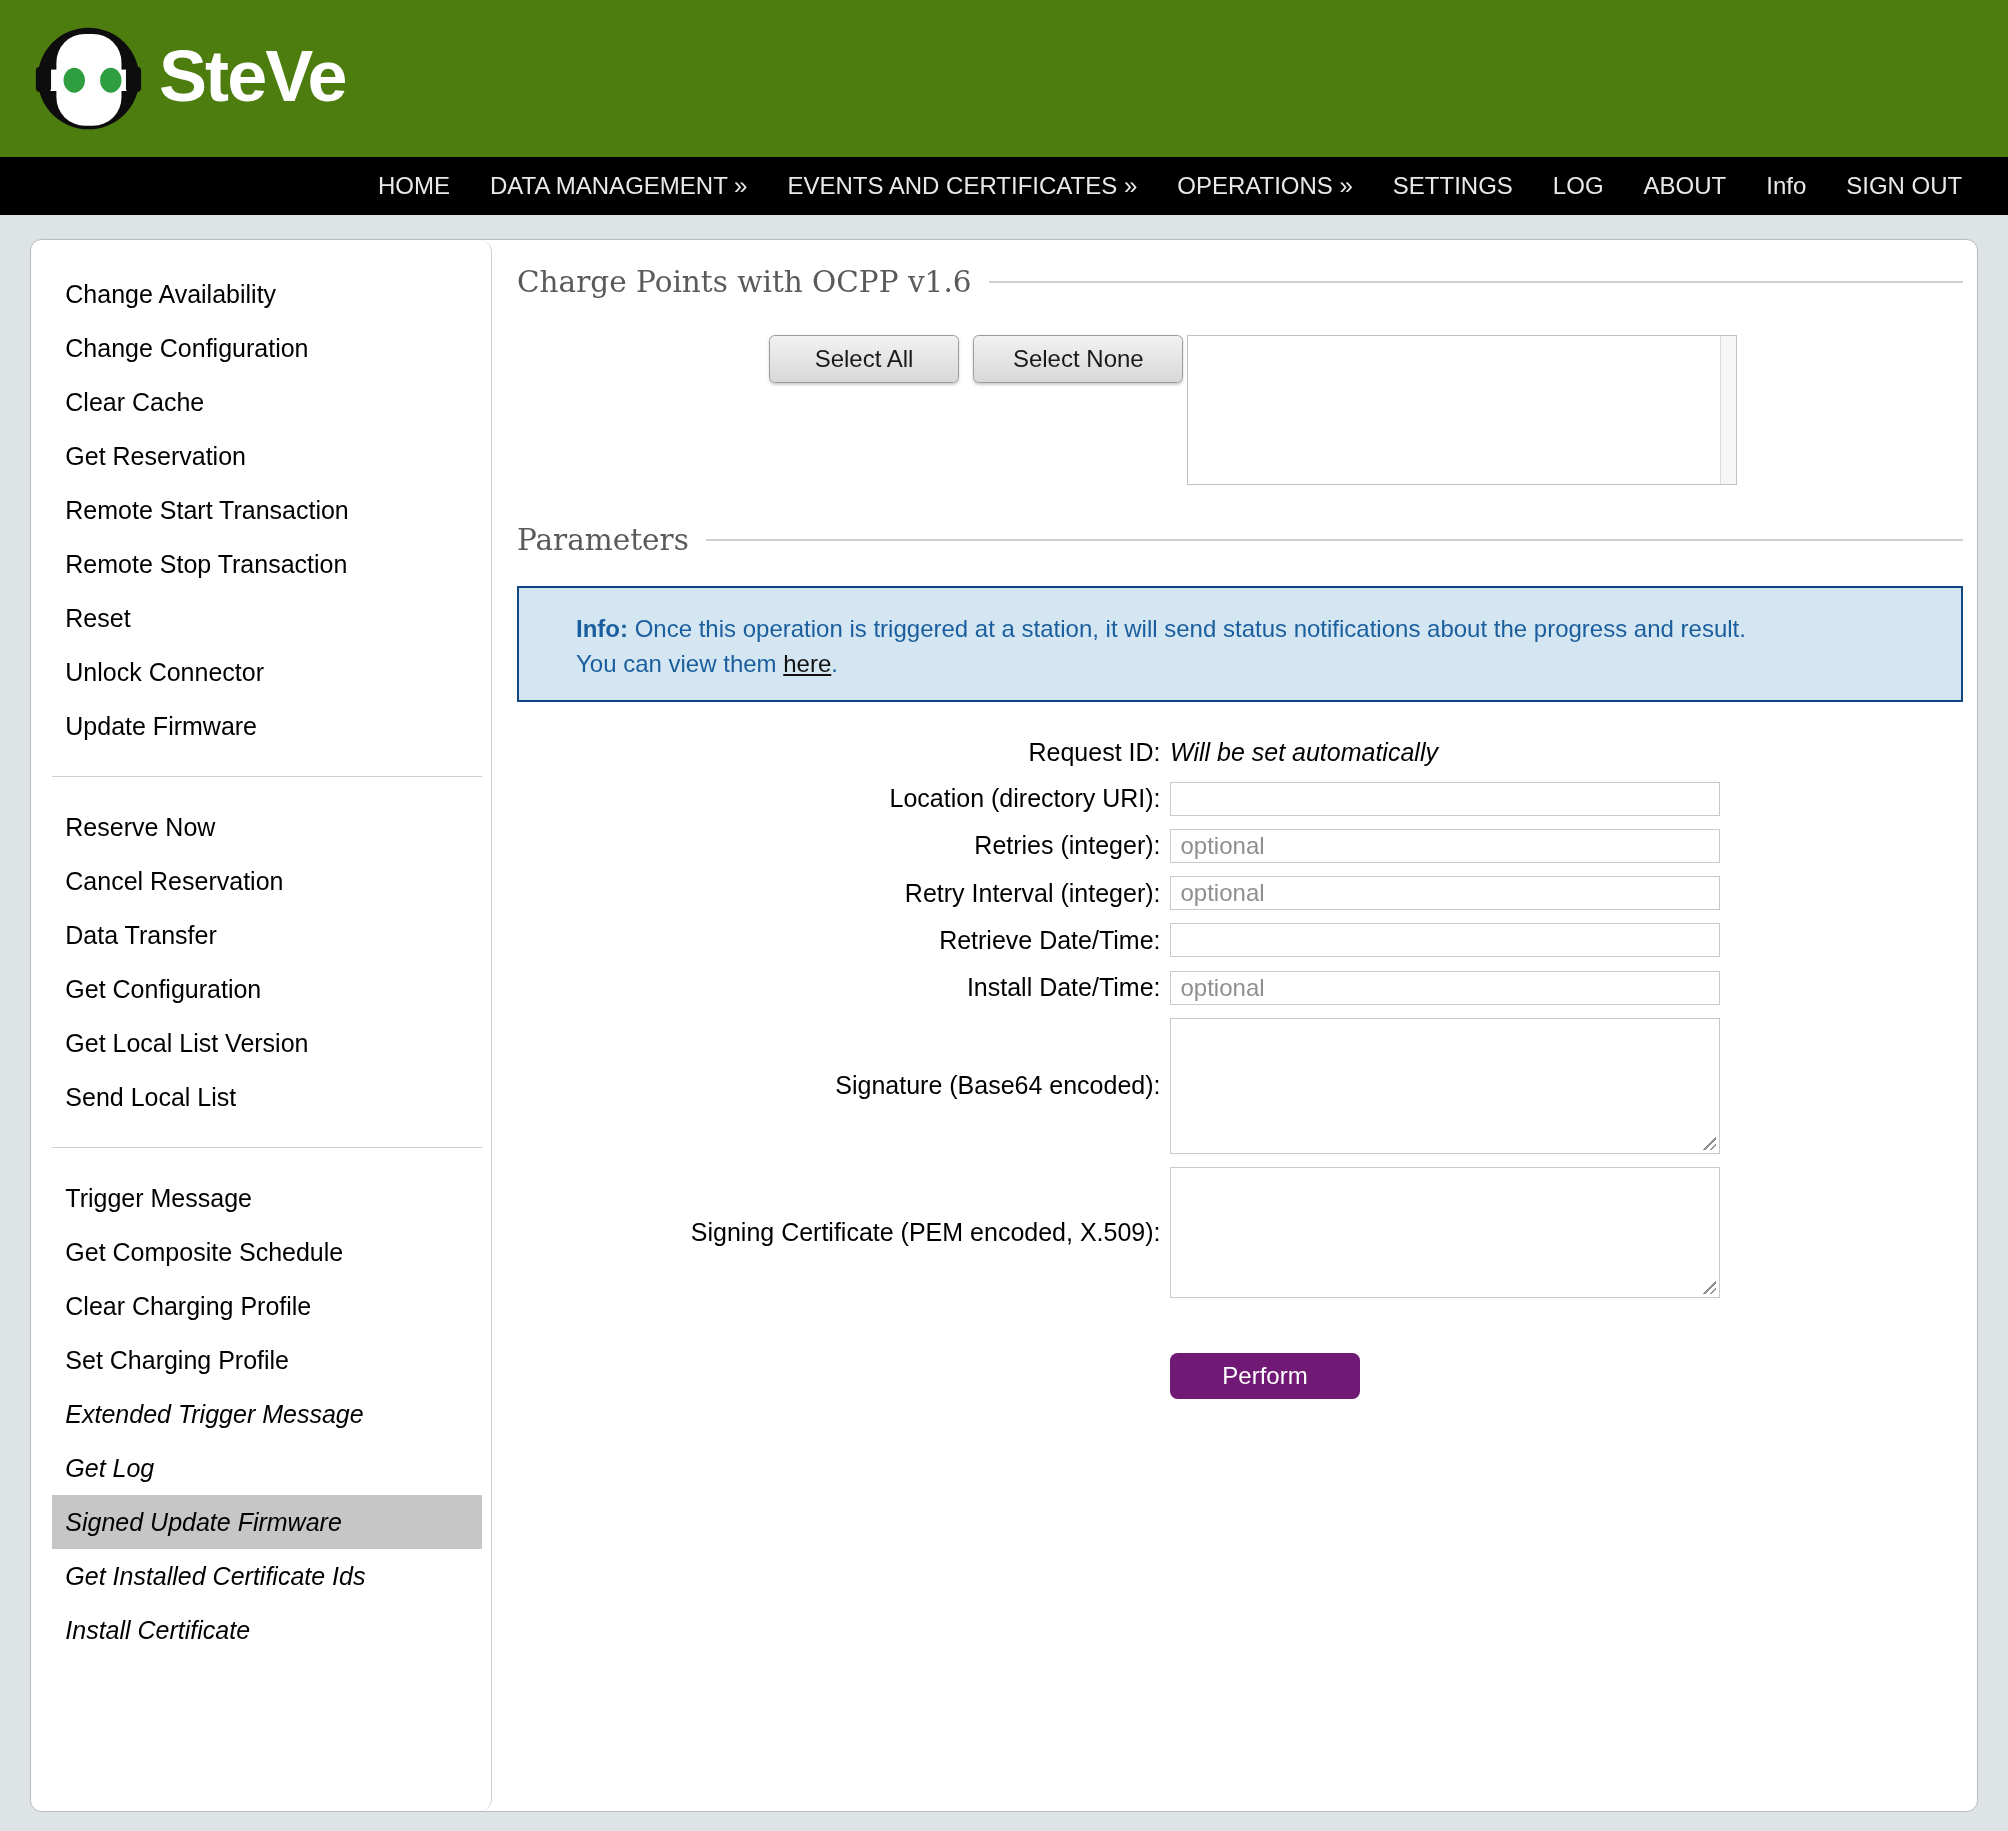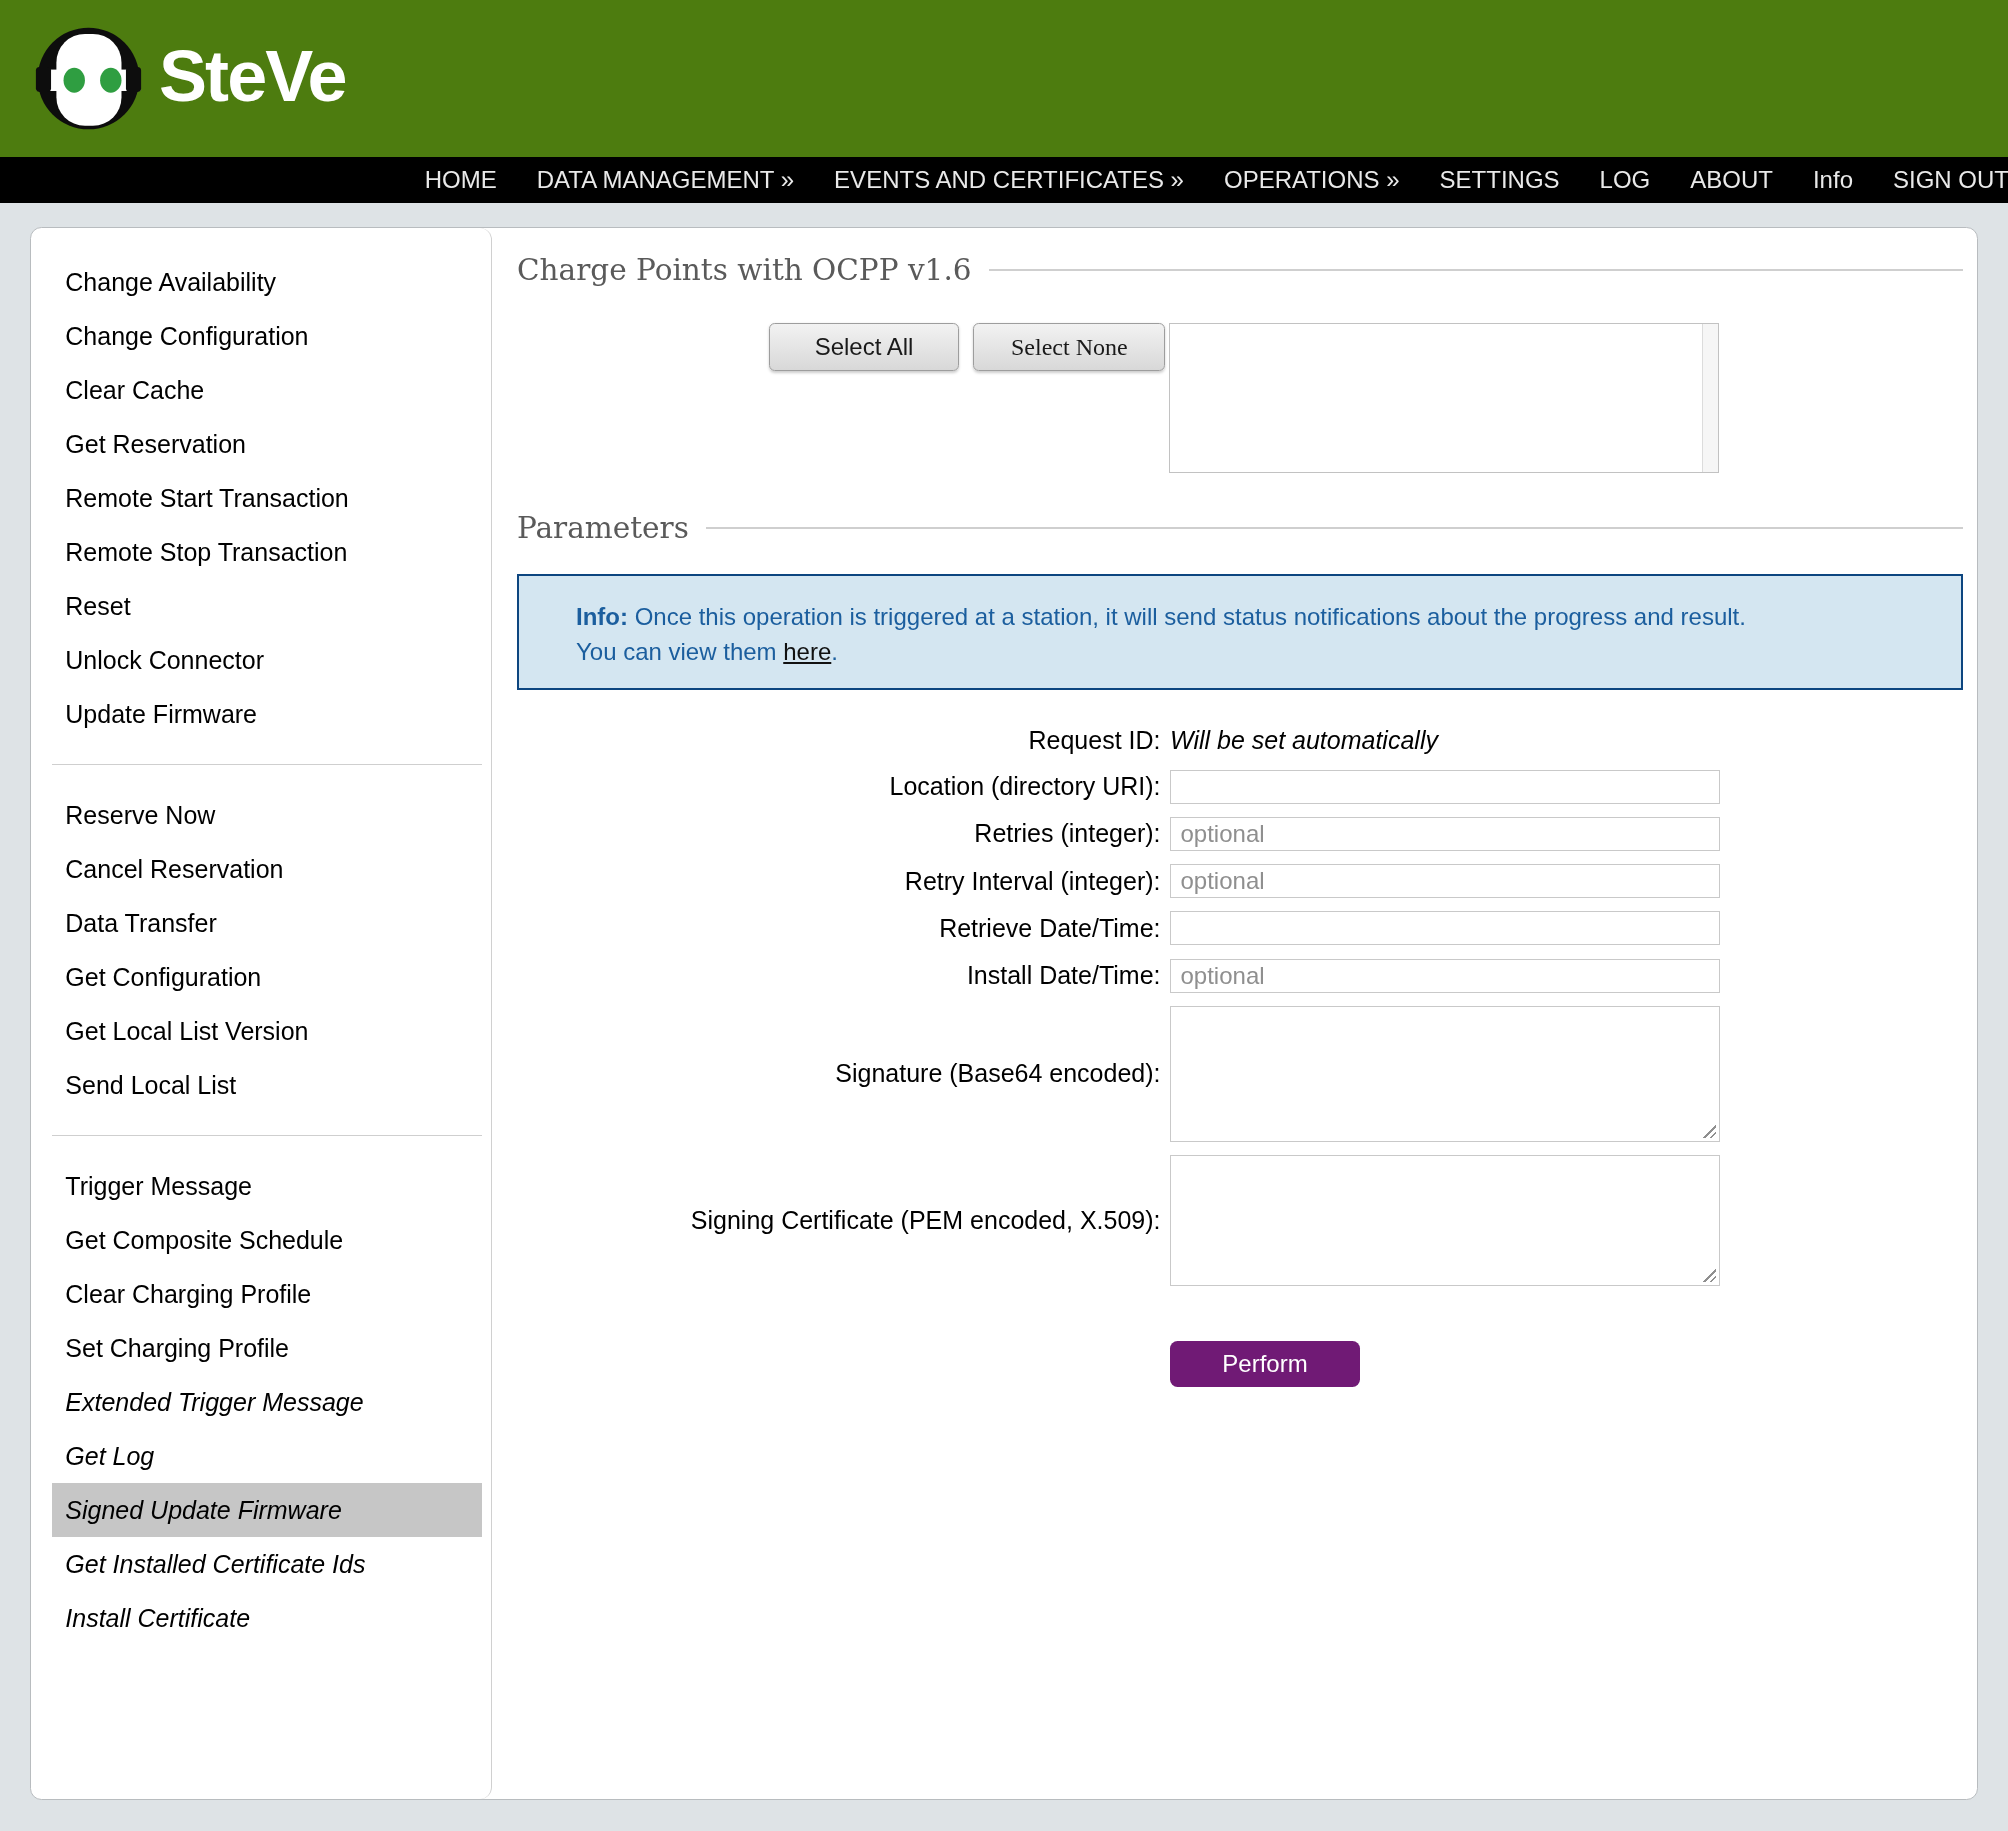--- a/index.html
+++ b/index.html
@@ -17,22 +17,22 @@
   }
   .logo { display: flex; align-items: center; gap: 17px; }
   .logo svg { width: 107px; height: 107px; display: block; }
   .brand {
     color: #ffffff; font-size: 72px; font-weight: bold;
     letter-spacing: -1.9px; margin-top: -5.7px;
   }
 
   
   .nav {
-    height: 46px; background: #000000;
-    display: flex; align-items: center; gap: 40px; padding-left: 378px; justify-content: flex-end;
+    height: 58px; background: #000000;
+    display: flex; align-items: center; gap: 40px; padding-left: 378px;
   }
   .nav-item {
     color: #e9e9e9; font-size: 24px; line-height: 58px;
     white-space: nowrap; cursor: pointer;
   }
 
   
   .panel {
     width: 1948px; margin: 24px auto 0 30px; min-height: 1573px;
     background: #ffffff; border: 1.9px solid #b8bcbf; border-radius: 11.4px;
@@ -63,21 +63,21 @@
 
   .cp-row { display: flex; align-items: flex-start; margin: 36px 0 0 252px; }
   .btn-gray {
     height: 48px; font-size: 24px; color: #1a1a1a;
     background: linear-gradient(#f2f2f2, #d8d8d8);
     border: 1px solid #9d9d9d; border-radius: 5.7px;
     box-shadow: 0 1.9px 2.9px rgba(0,0,0,0.2);
     cursor: pointer; font-family: inherit;
   }
   .btn-select-all { width: 190px; }
-  .btn-select-none { width: 192px; margin-left: 14.3px; font-family: Liberation Serif, serif; }
+  .btn-select-none { width: 210px; margin-left: 14.3px; }
   .listbox {
     width: 550px; height: 150px; margin-left: 3.8px;
     background: #ffffff; border: 1.9px solid #c2c2c2; position: relative;
   }
   .listbox-scrollbar {
     position: absolute; top: 0; right: 0; width: 16px; height: 100%;
     background: #f6f6f6; border-left: 1px solid #dcdcdc;
   }
 
   .params-title-row { margin-top: 38px; }

